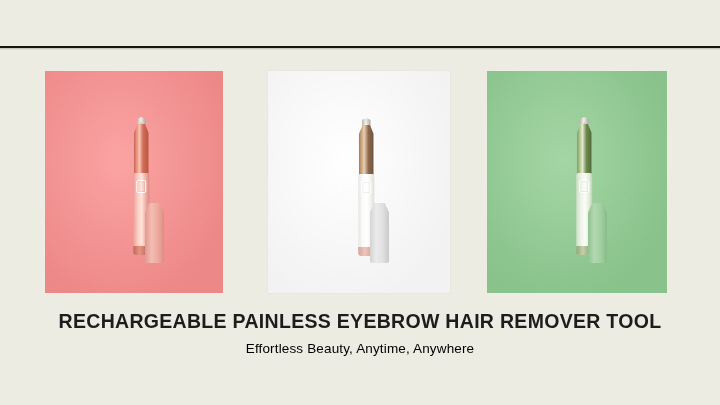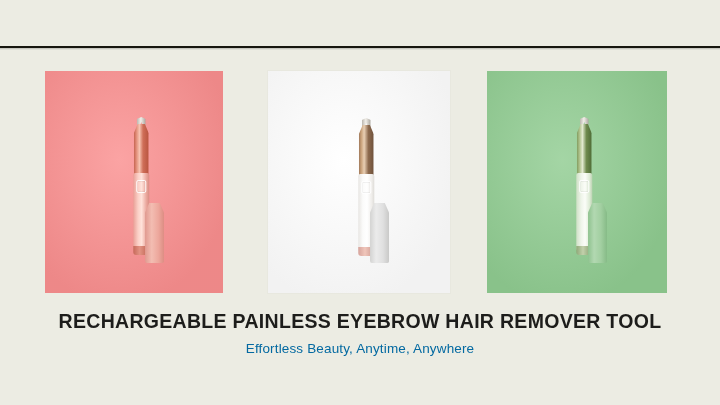--- a/index.html
+++ b/index.html
@@ -124,21 +124,21 @@
     letter-spacing:.3px;
     line-height:1.13;
     color:#1d1d1b;
     padding:0 48px;
   }
   .subtitle{
     margin:9px 0 0 0;
     font-size:13.5px;
     font-weight:400;
     letter-spacing:.15px;
-    color:#0369a1;
+    color:#000000;
   }
 </style>
 </head>
 <body>
 
 <div class="banner">
 
   <div class="divider"></div>
   <div class="divider-shadow"></div>
 

